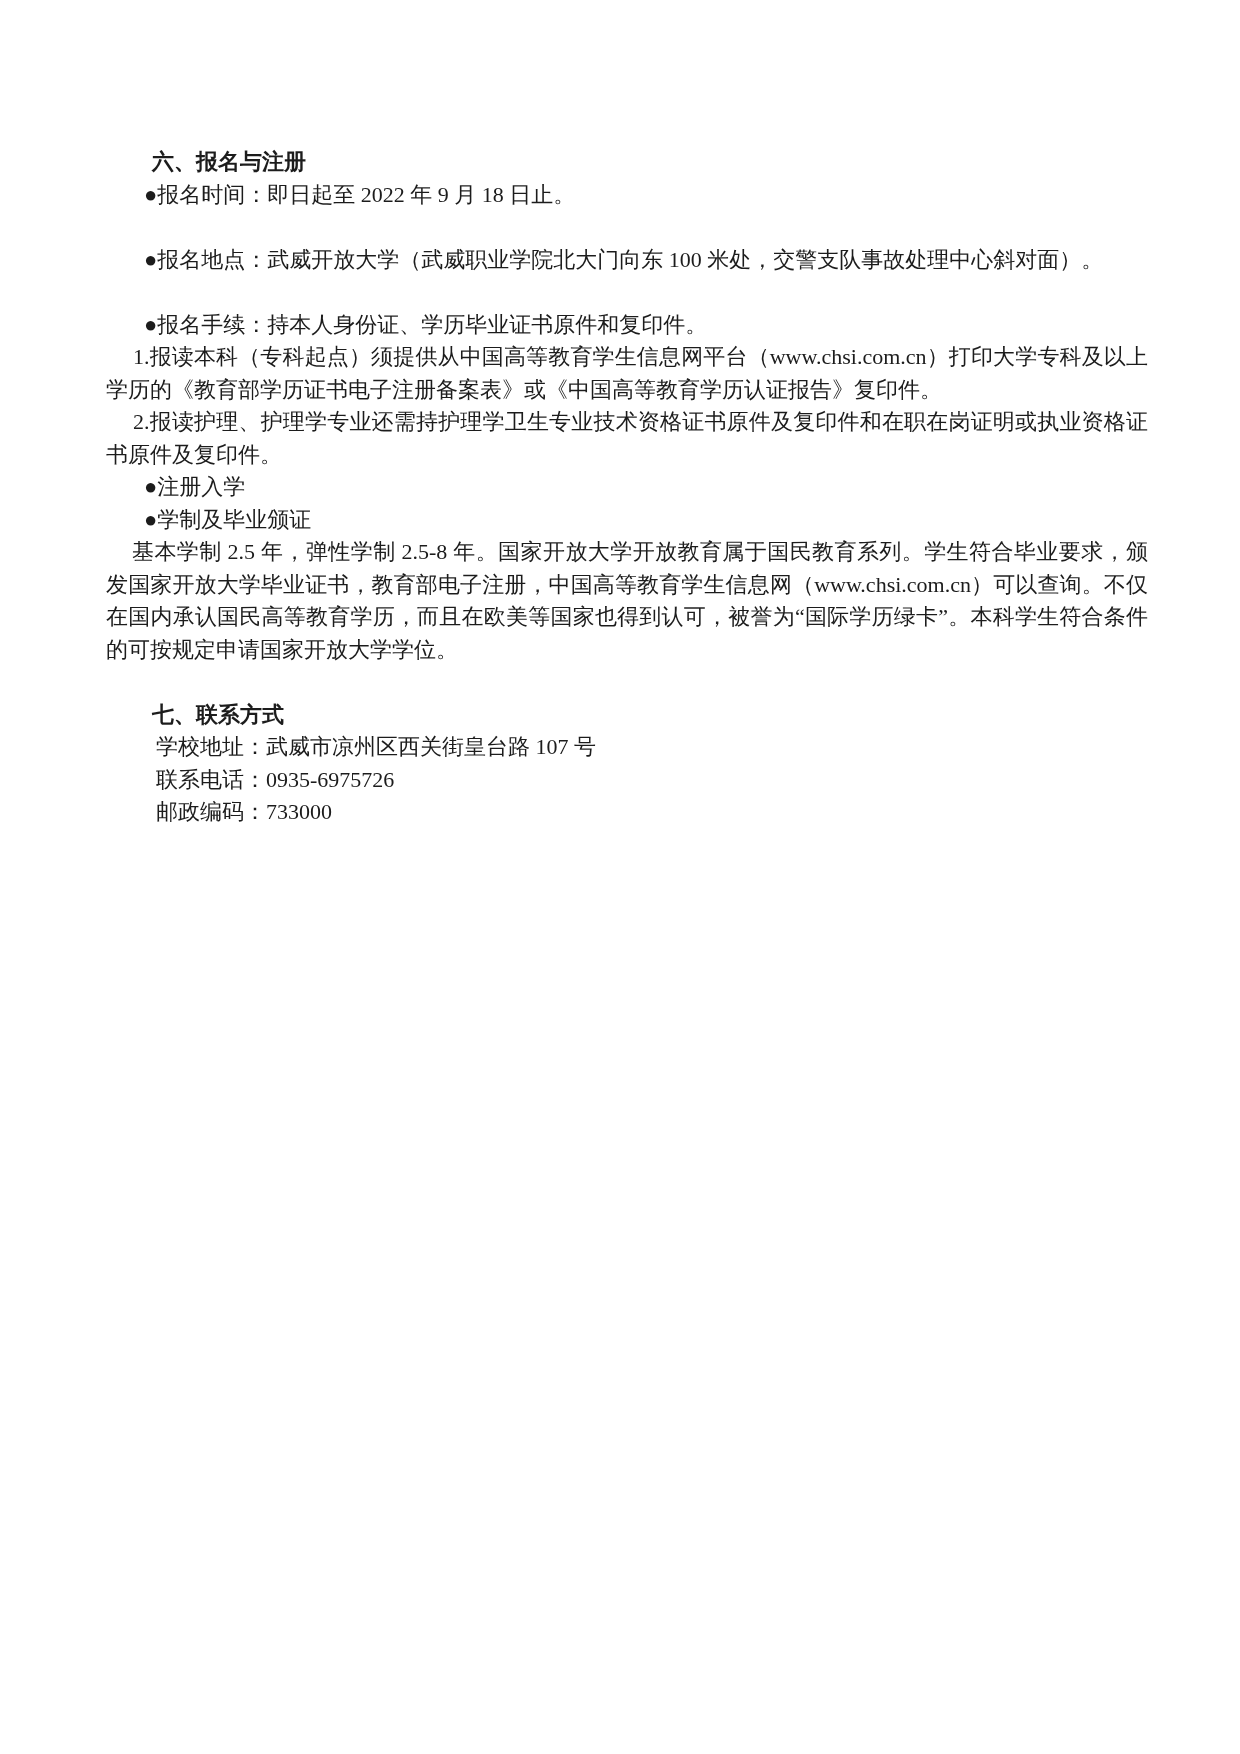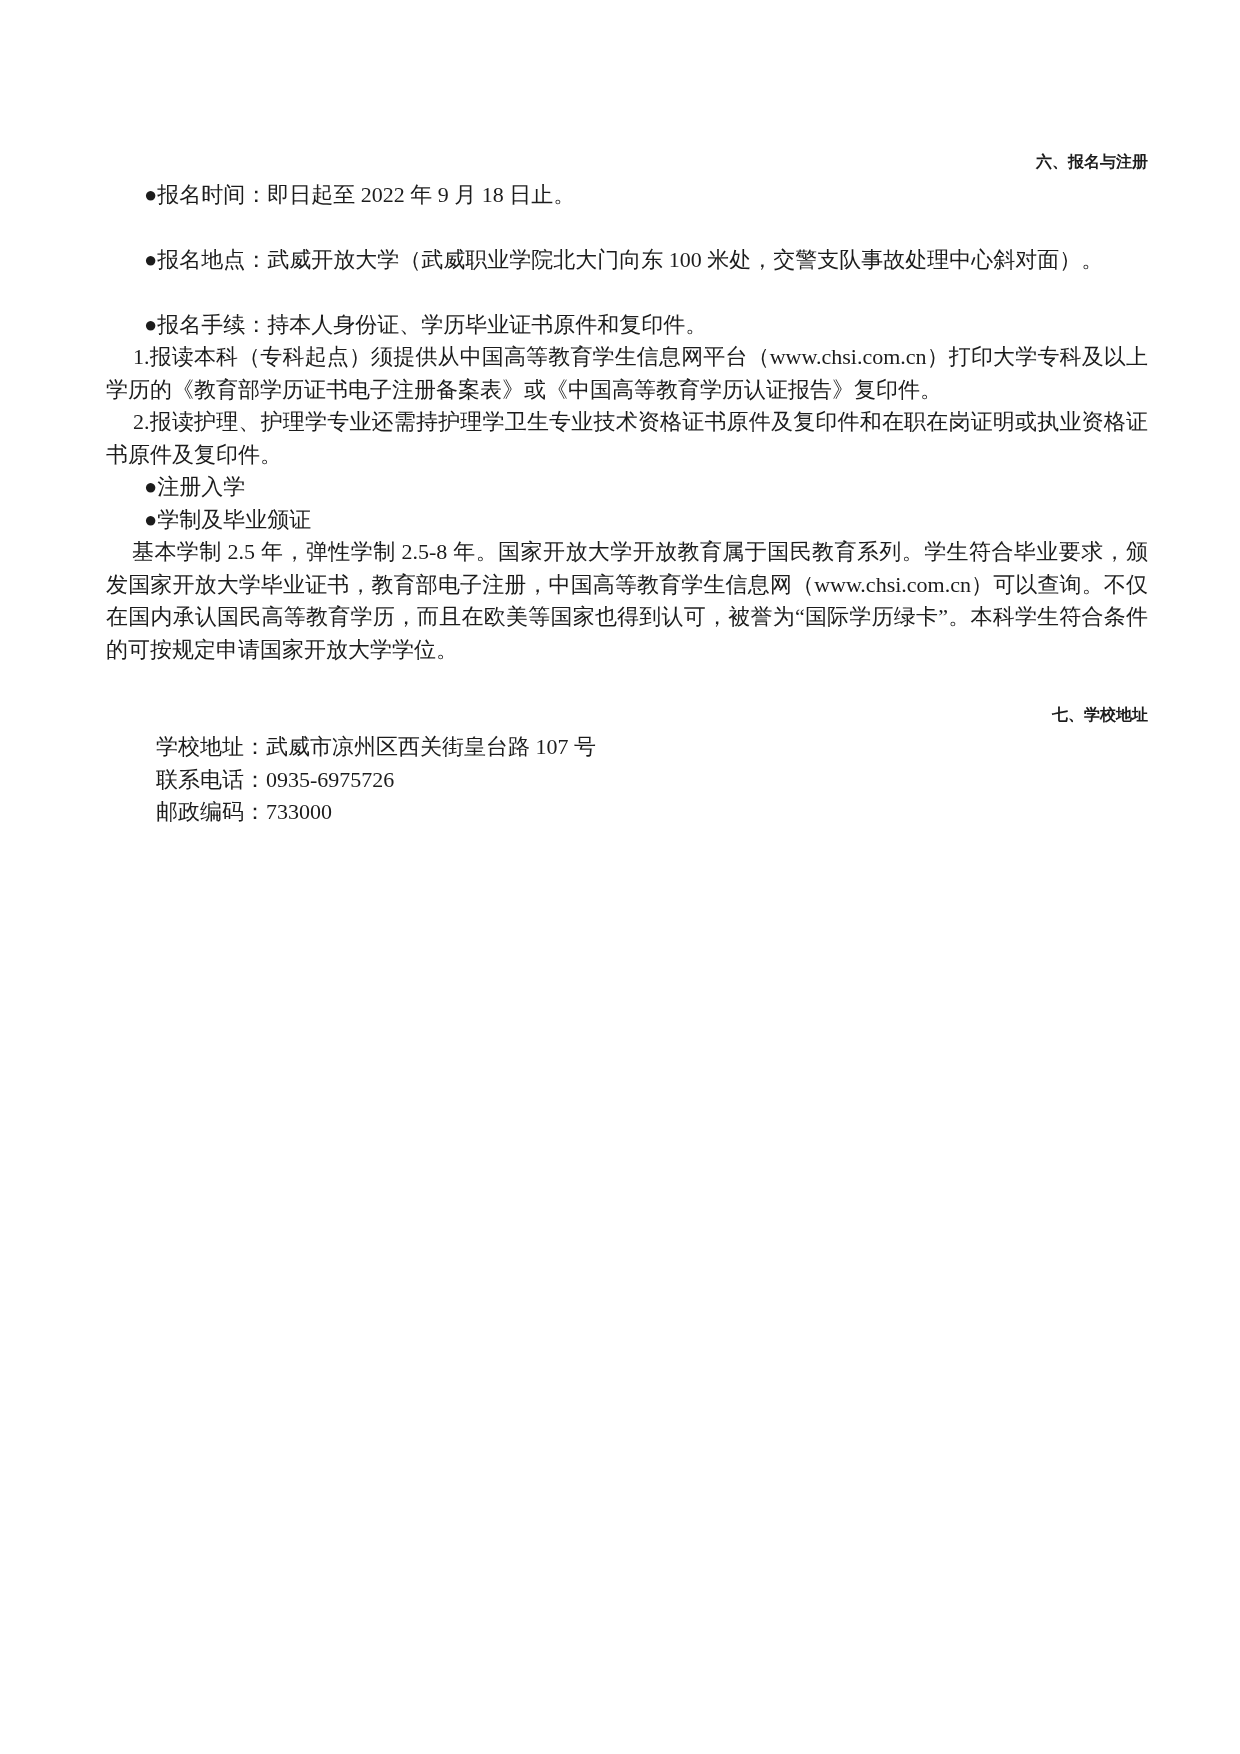--- a/index.html
+++ b/index.html
@@ -14,25 +14,24 @@
     width: 1240px;
     height: 1754px;
     background: #ffffff;
     padding: 146px 92px 0 106px;
     color: #1c1c1c;
     font-size: 22px;
     line-height: 32.5px;
   }
   .heading {
     margin: 0;
-    font-size: 16px;
+    font-size: 22px;
     font-weight: bold;
     text-indent: 46px;
     line-height: 32.5px;
-    text-align: right;
   }
   .para {
     margin: 0;
     text-align: justify;
   }
   .indent-bullet { text-indent: 38px; }
   .indent-num { text-indent: 27px; }
   .indent-body { text-indent: 26px; }
   .indent-contact { text-indent: 50px; }
   .gap-after { margin-bottom: 32.5px; }
@@ -55,21 +54,21 @@
   <p class="para indent-num">2.报读护理、护理学专业还需持护理学卫生专业技术资格证书原件及复印件和在职在岗证明或执业资格证书原件及复印件。</p>
 
 
   <p class="para indent-bullet">●注册入学</p>
 
 
   <p class="para indent-bullet">●学制及毕业颁证</p>
 
   <p class="para indent-body gap-after">基本学制 2.5 年，弹性学制 2.5-8 年。国家开放大学开放教育属于国民教育系列。学生符合毕业要求，颁发国家开放大学毕业证书，教育部电子注册，中国高等教育学生信息网（www.chsi.com.cn）可以查询。不仅在国内承认国民高等教育学历，而且在欧美等国家也得到认可，被誉为“国际学历绿卡”。本科学生符合条件的可按规定申请国家开放大学学位。</p>
 
-  <h2 class="heading">七、学校地址</h2>
+  <h2 class="heading">七、联系方式</h2>
 
   <p class="para indent-contact">学校地址：武威市凉州区西关街皇台路 107 号</p>
 
 
   <p class="para indent-contact">联系电话：0935-6975726</p>
 
   <p class="para indent-contact">邮政编码：733000</p>
 
 </div>
 

